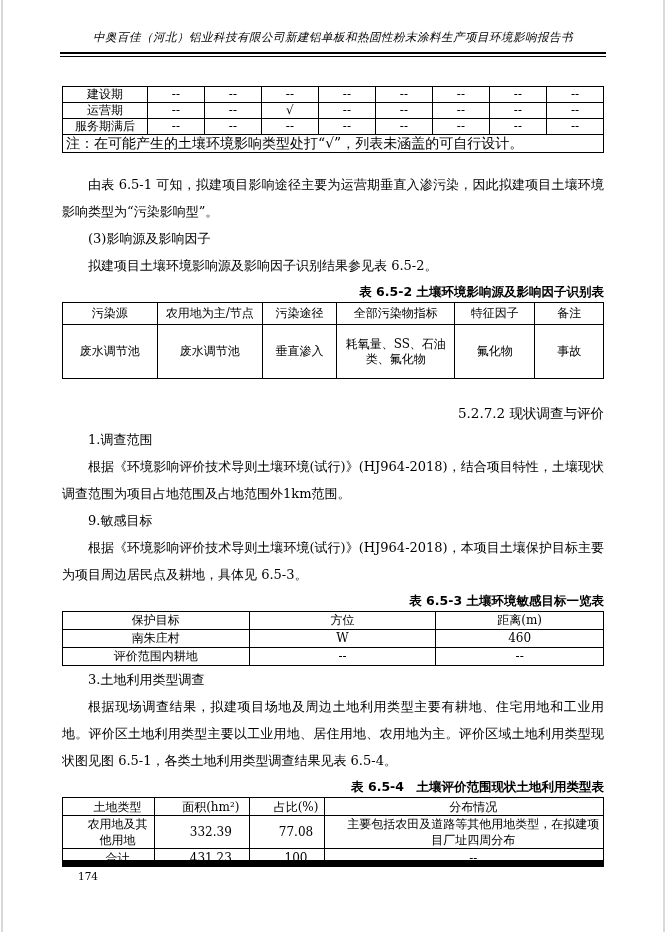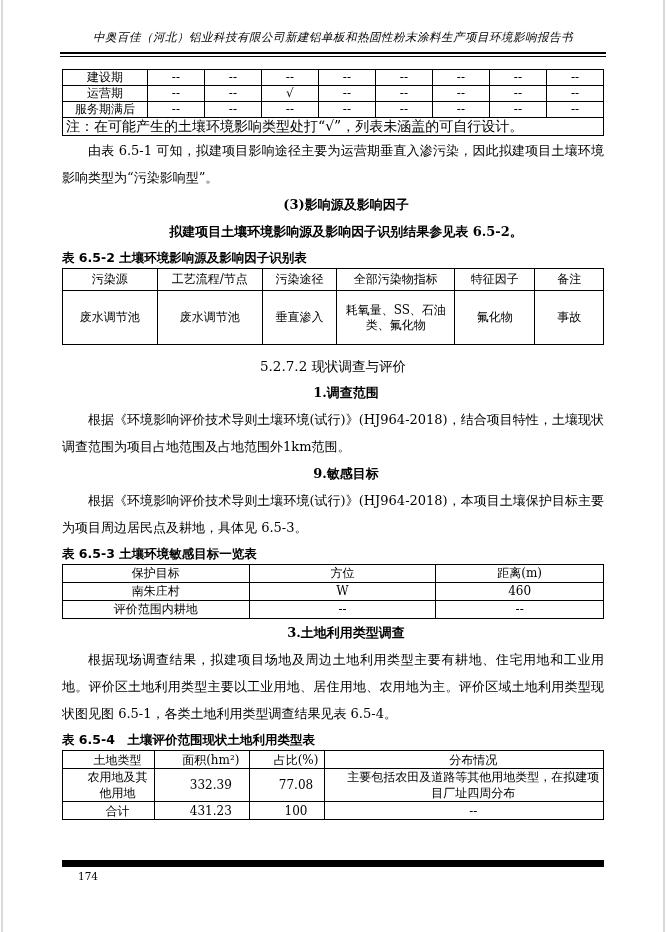--- a/index.html
+++ b/index.html
@@ -37,51 +37,51 @@
     border:1px solid #000;
     text-align:center;
     vertical-align:middle;
     font-size:12px;
     font-weight:normal;
     padding:0 2px;
     line-height:15px;
     overflow:hidden;
   }
 
-  .t1 { margin-top:12px; border:1.5px solid #000; }
+  .t1 { margin-top:29px; border:1.5px solid #000; }
   .t1 td { height:15px; }
   .t1 td.note-cell {
     text-align:left;
     font-size:14px;
     height:17px;
     padding-left:3px;
     white-space:nowrap;
   }
 
   .para {
     margin:0; padding:0;
     font-size:13px;
     line-height:27px;
     text-align:justify;
     text-indent:2em;
   }
-  .para.first { margin-top:1px; }
-  .no-justify { text-align:center;font-weight:bold; }
+  .para.first { margin-top:18px; }
+  .no-justify { text-align:left; }
 
   .section-heading {
-    margin:8px 0 0;
+    margin:21px 0 0;
     font-size:13.5px;
     line-height:26px;
     text-indent:0;
-    text-align:center;
+    text-align:right;
   }
 
   .table-caption {
     margin:5px 0 2px;
-    text-align:left;
+    text-align:right;
     font-family:"DejaVu Sans", "Liberation Sans", sans-serif;
     font-weight:bold;
     font-size:12.5px;
     line-height:16px;
   }
 
   .t2 td.hdr { height:21px; }
   .t2 td.body-cell { height:33px; }
   .t2 td.wrap { line-height:15px; padding:10px 1px; }
 
@@ -177,21 +177,21 @@
       <col style="width:17.5%">
         <col style="width:19.4%">
         <col style="width:13.8%">
       <col style="width:21.8%">
         <col style="width:14.8%">
         <col style="width:12.7%">
     </colgroup>
     <tbody>
         <tr>
       <td class="hdr">污染源</td>
-      <td class="hdr">工艺流程/节点</td>
+      <td class="hdr">农用地为主/节点</td>
       <td class="hdr">污染途径</td>
       <td class="hdr">全部污染物指标</td>
       <td class="hdr">特征因子</td>
       <td class="hdr">备注</td>
     </tr>
     <tr>
       <td class="body-cell">废水调节池</td>
       <td class="body-cell">废水调节池</td>
       <td class="body-cell">垂直渗入</td>
       <td class="body-cell wrap">耗氧量、SS、石油类、氟化物</td>

